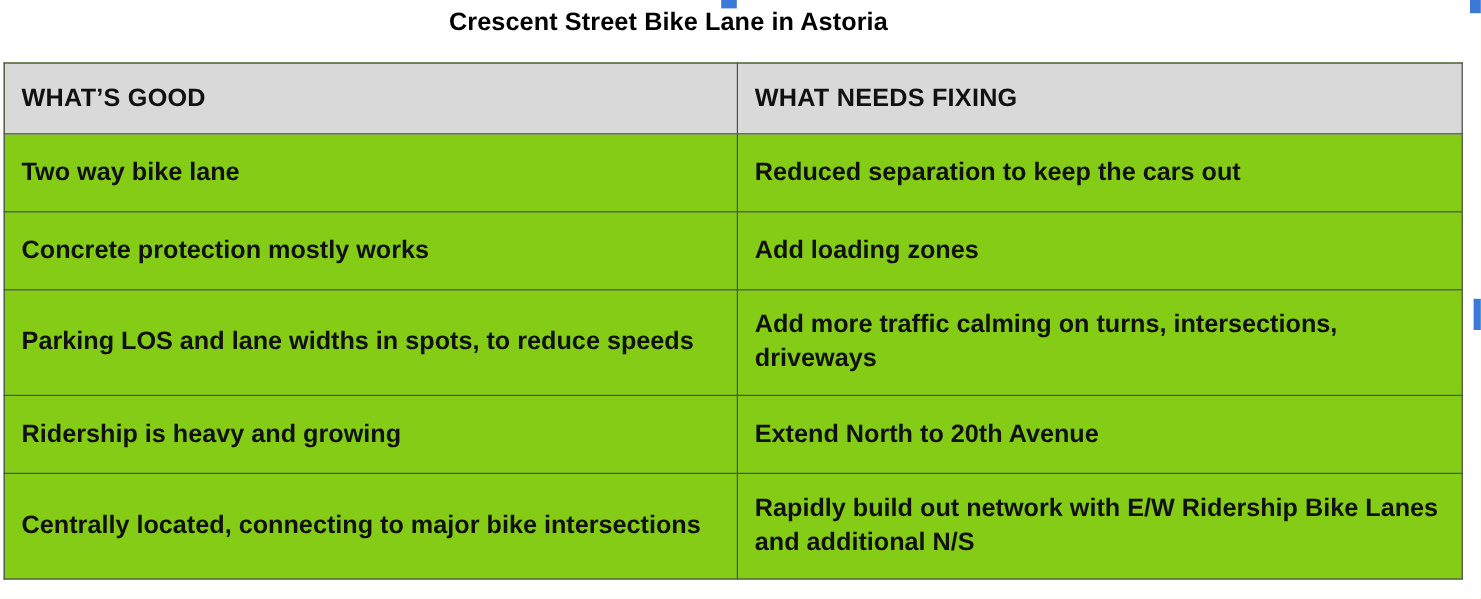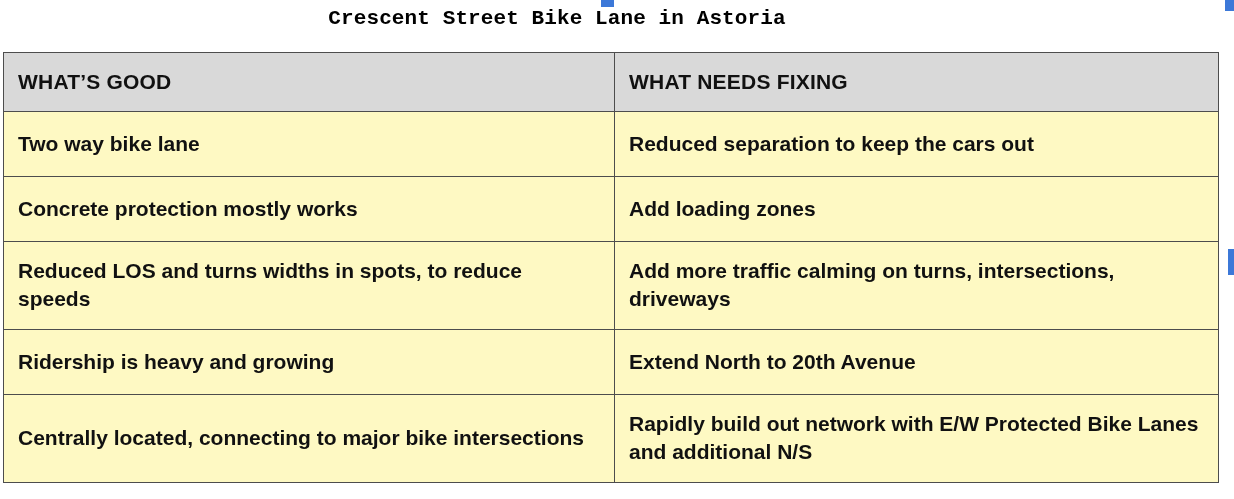--- a/index.html
+++ b/index.html
@@ -21,32 +21,31 @@
   #doc-title {
     position: absolute;
     left: 0;
     top: 6px;
     width: 1114px;
     text-align: center;
     font-size: 21px;
     font-weight: bold;
     letter-spacing: 0.1px;
     line-height: 26px;
-    font-family: Liberation Mono, monospace;
   }
 
   
   #comparison-table {
     position: absolute;
     left: 3px;
     top: 52px;
     width: 1215px;
     border-collapse: collapse;
     table-layout: fixed;
-    background: #fef9c3;
+    background: #84cc16;
   }
   #comparison-table td,
   #comparison-table th {
     border: 1.6px solid #4d4d4d;
     padding: 11px 14px 12px 14px;
     vertical-align: middle;
     text-align: left;
     font-size: 21px;
     line-height: 28px;
     font-weight: bold;
@@ -109,29 +108,29 @@
   <tbody>
     <tr class="row-short">
       <td>Two way bike lane</td>
       <td>Reduced separation to keep the cars out</td>
     </tr>
     <tr class="row-short">
       <td>Concrete protection mostly works</td>
       <td>Add loading zones</td>
     </tr>
     <tr class="row-tall">
-      <td>Reduced LOS and turns widths in spots, to reduce speeds</td>
+      <td>Parking LOS and lane widths in spots, to reduce speeds</td>
       <td>Add more traffic calming on turns, intersections, driveways</td>
     </tr>
     <tr class="row-short">
       <td>Ridership is heavy and growing</td>
       <td>Extend North to 20th Avenue</td>
     </tr>
     <tr class="row-tall">
       <td>Centrally located, connecting to major bike intersections</td>
-      <td>Rapidly build out network with E/W Protected Bike Lanes and additional N/S</td>
+      <td>Rapidly build out network with E/W Ridership Bike Lanes and additional N/S</td>
     </tr>
   </tbody>
 </table>
 
 <div id="handle-top-center" class="sel-handle"></div>
 <div id="handle-top-right" class="sel-handle"></div>
 <div id="handle-right-middle" class="sel-handle"></div>
 
 </body></html>

